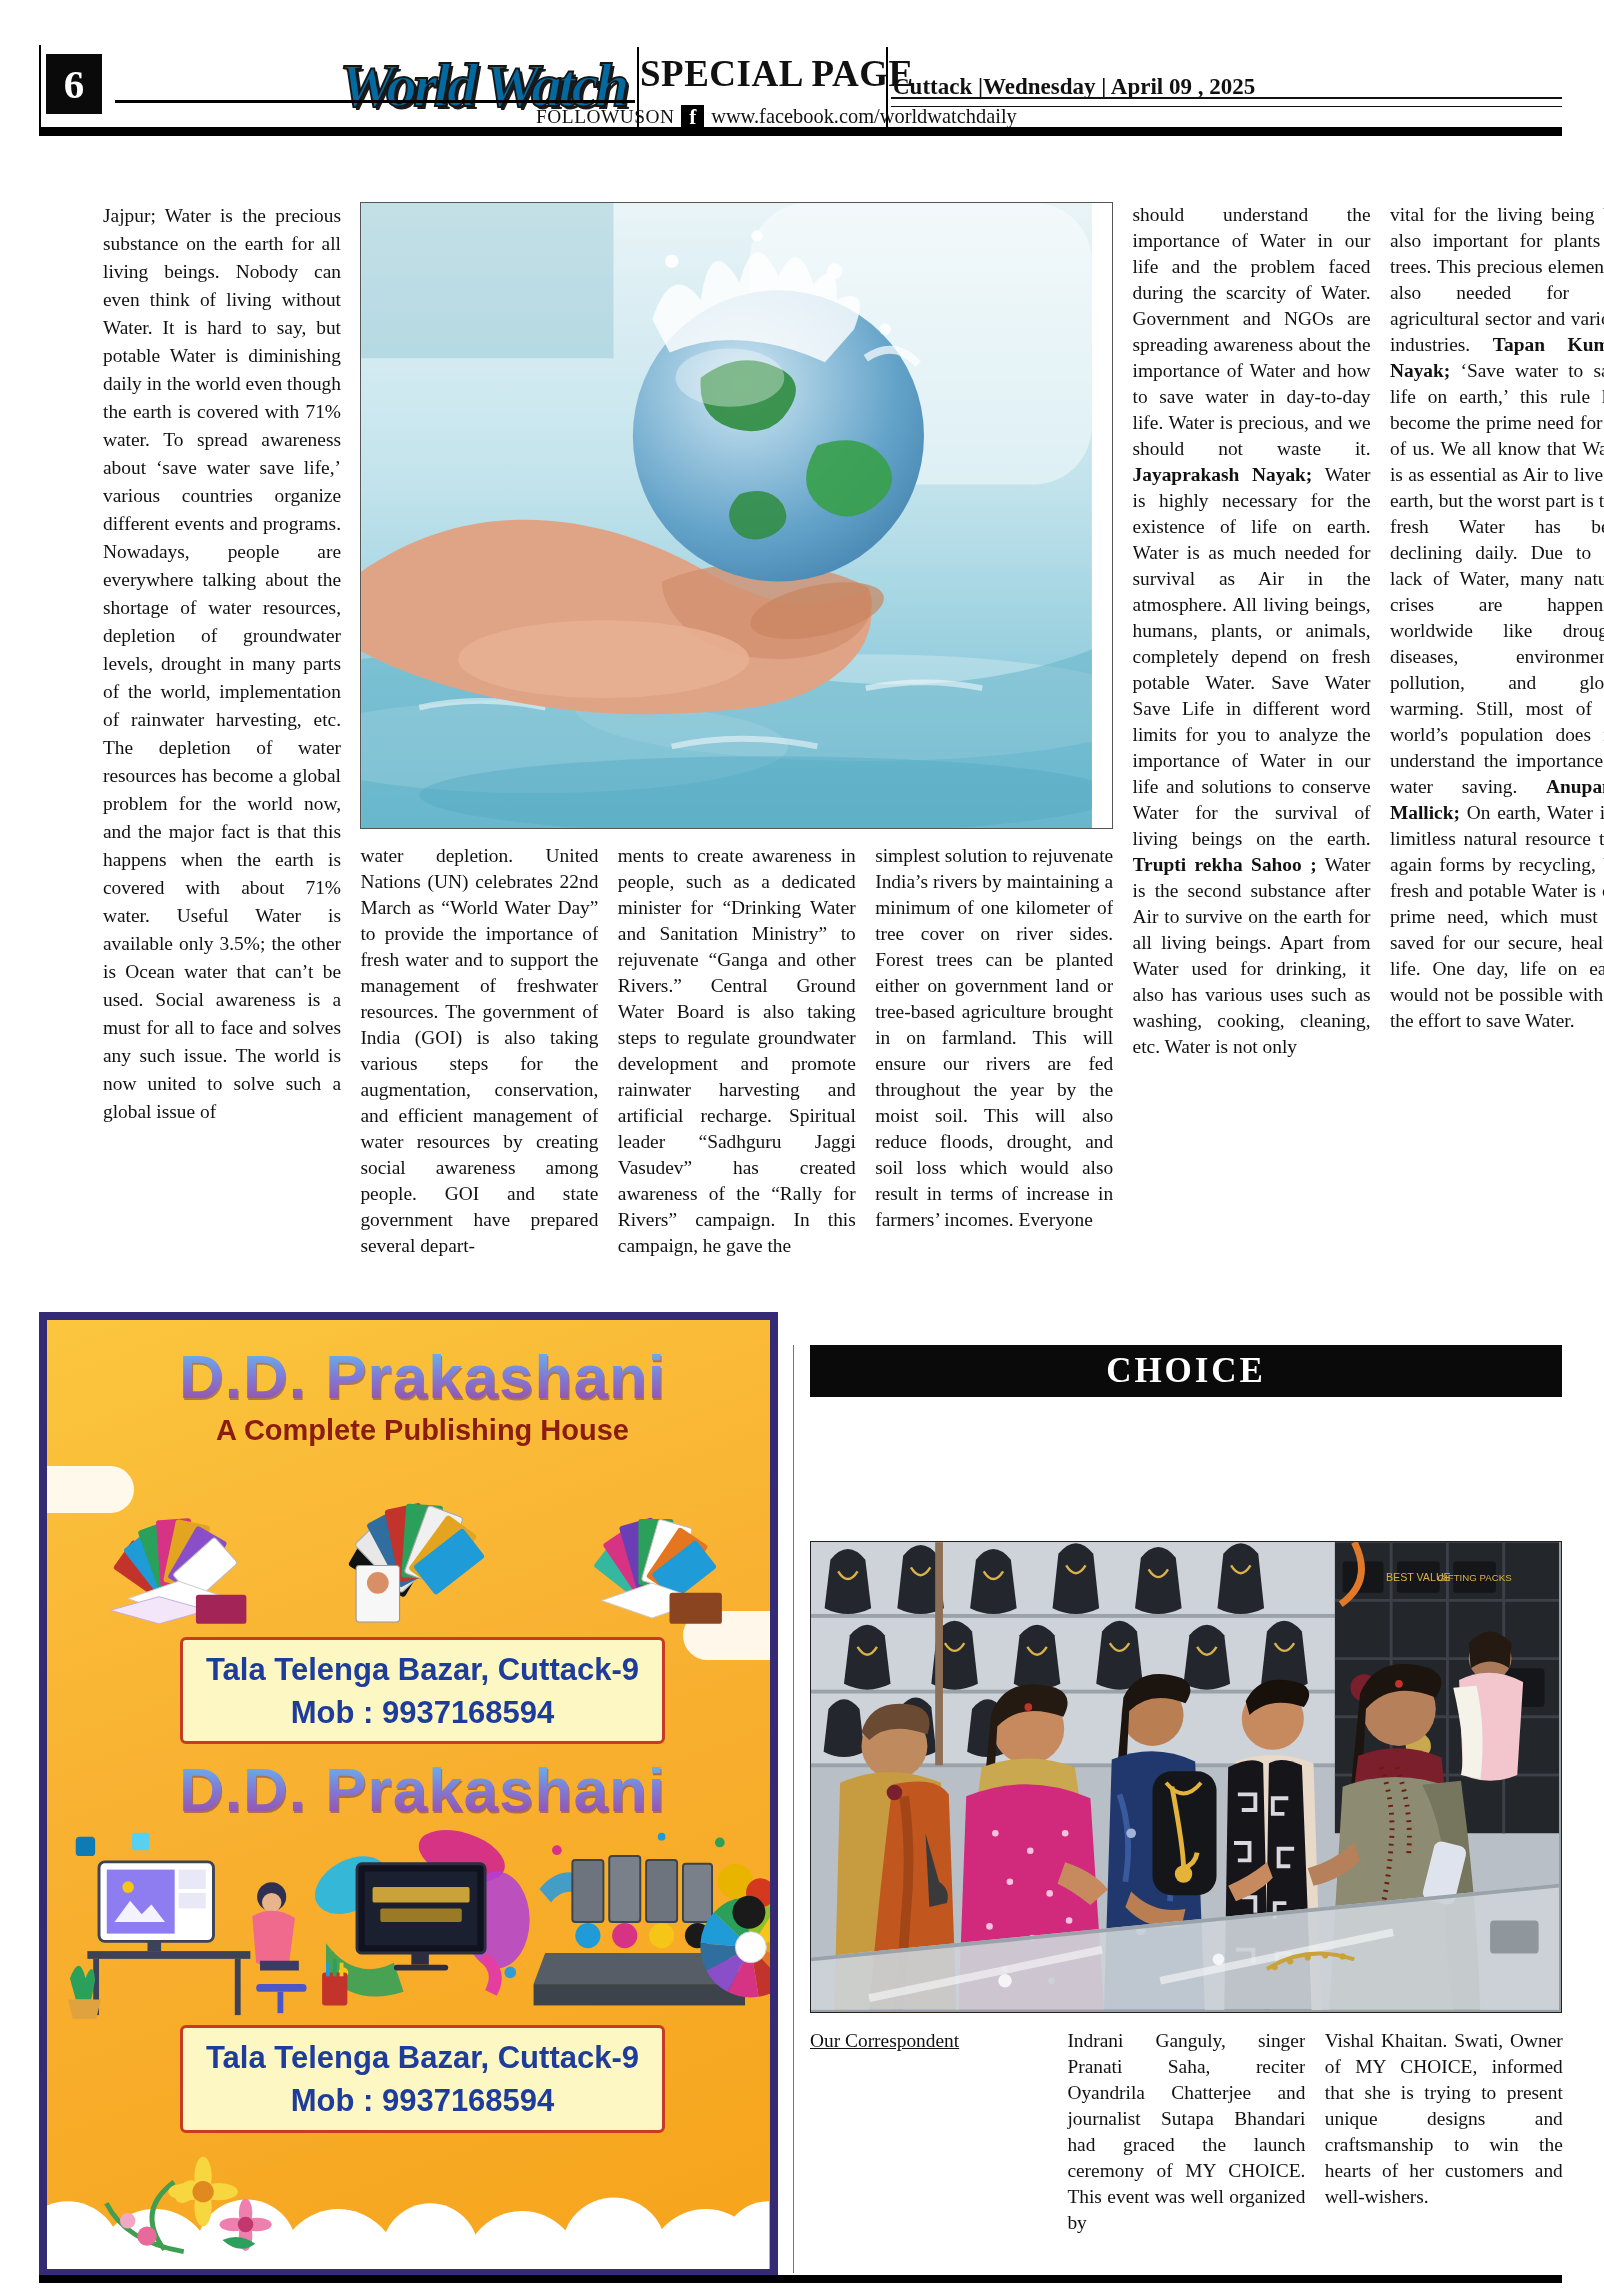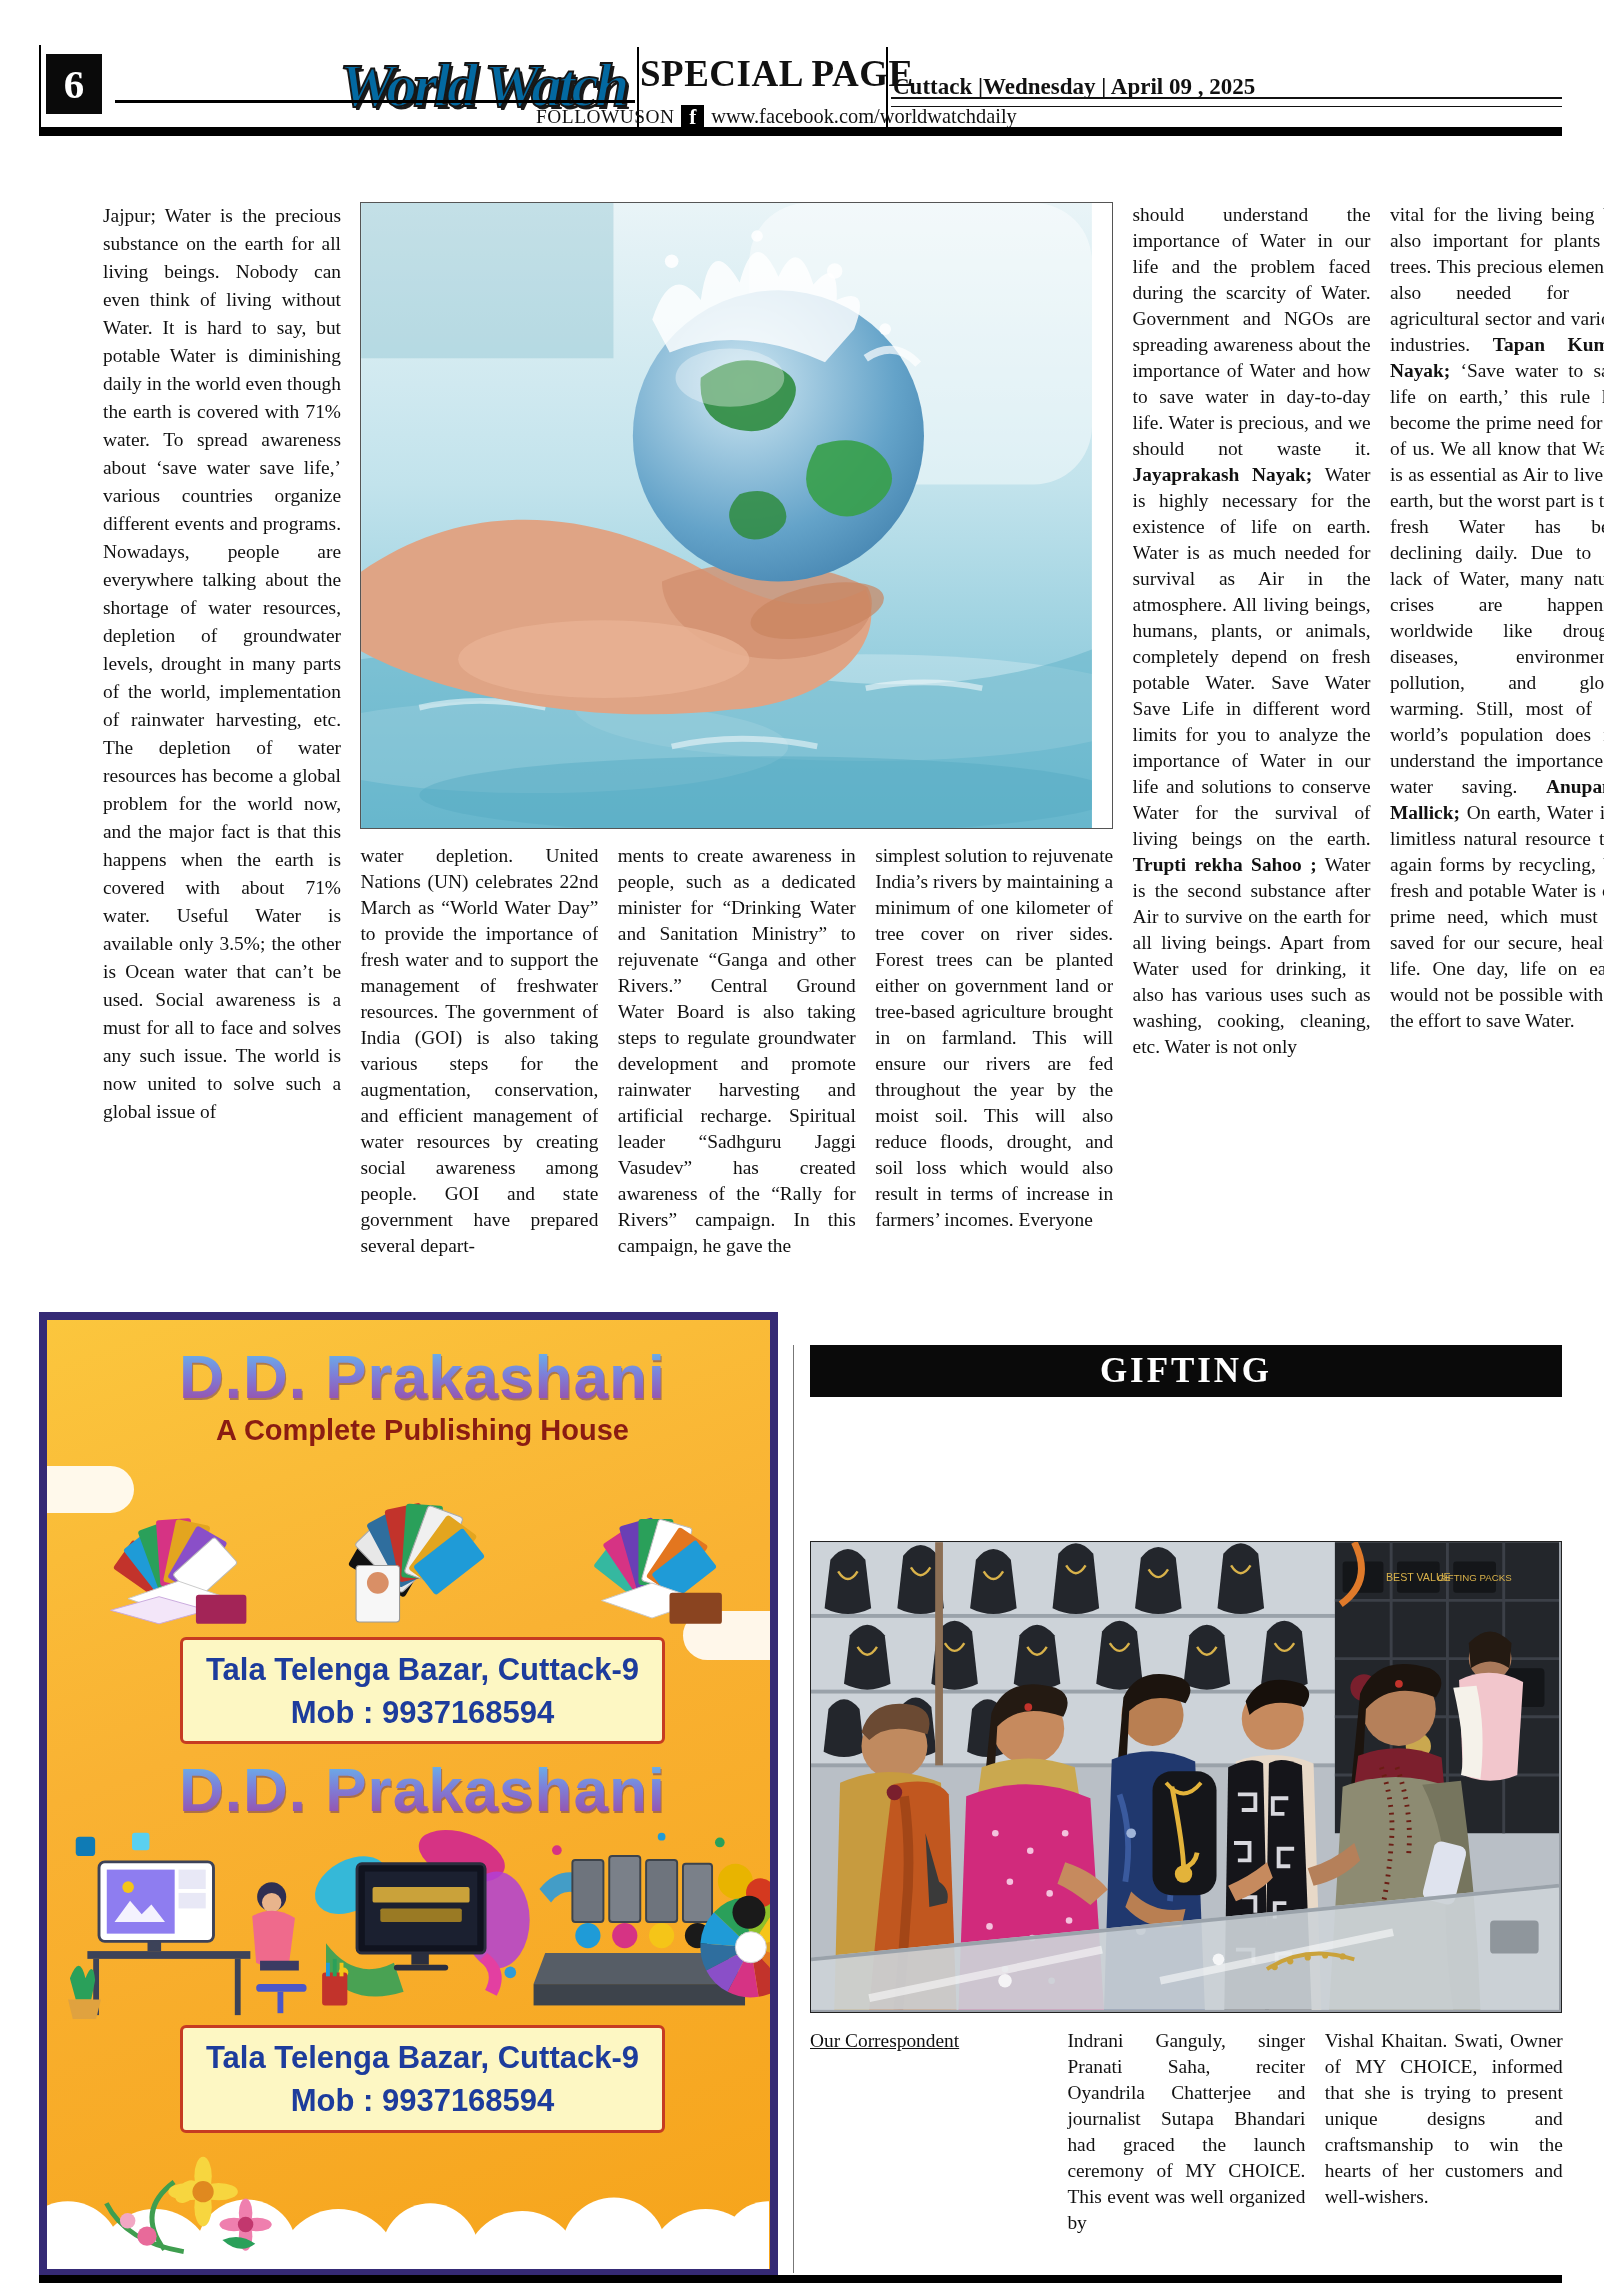--- a/index.html
+++ b/index.html
@@ -319,21 +319,21 @@
           </g>
         <circle cx="-58" cy="46" r="10" fill="#e86a9a"></circle>
           <circle cx="-78" cy="30" r="8" fill="#f2a7c4"></circle>
         <path d="M20,50 q18,-8 34,4 q-16,12 -34,-4 Z" fill="#2aa05a"></path>
       </g>
     </svg>
   </div>
 
   <div class="sec-divider"></div>
 
-  <div class="kicker">GIFTING</div>
+  <div class="kicker">CHOICE</div>
 
 
   <div class="k-photo">
     <svg viewBox="0 0 771 482" width="748" height="468">
 
       <rect width="771" height="482" fill="#b9bfc6"></rect>
       <rect x="0" y="0" width="540" height="230" fill="#cdd3d9"></rect>
       <g>
         <rect x="0" y="74" width="540" height="4" fill="#9aa2aa"></rect>
           <rect x="0" y="152" width="540" height="4" fill="#9aa2aa"></rect>

